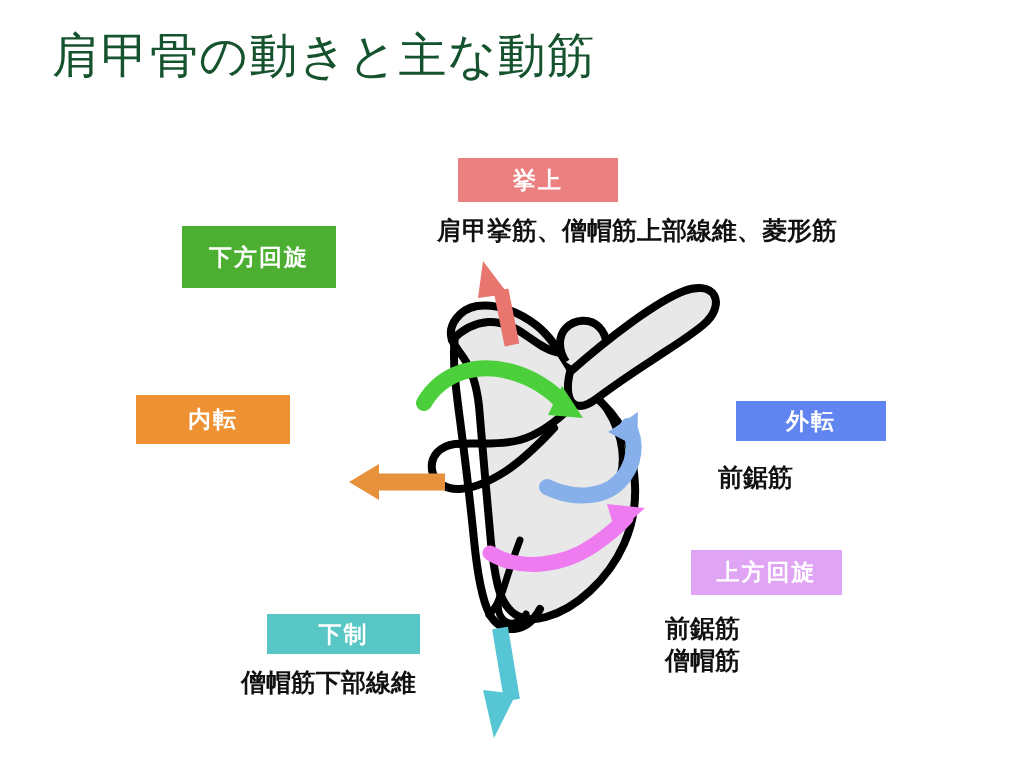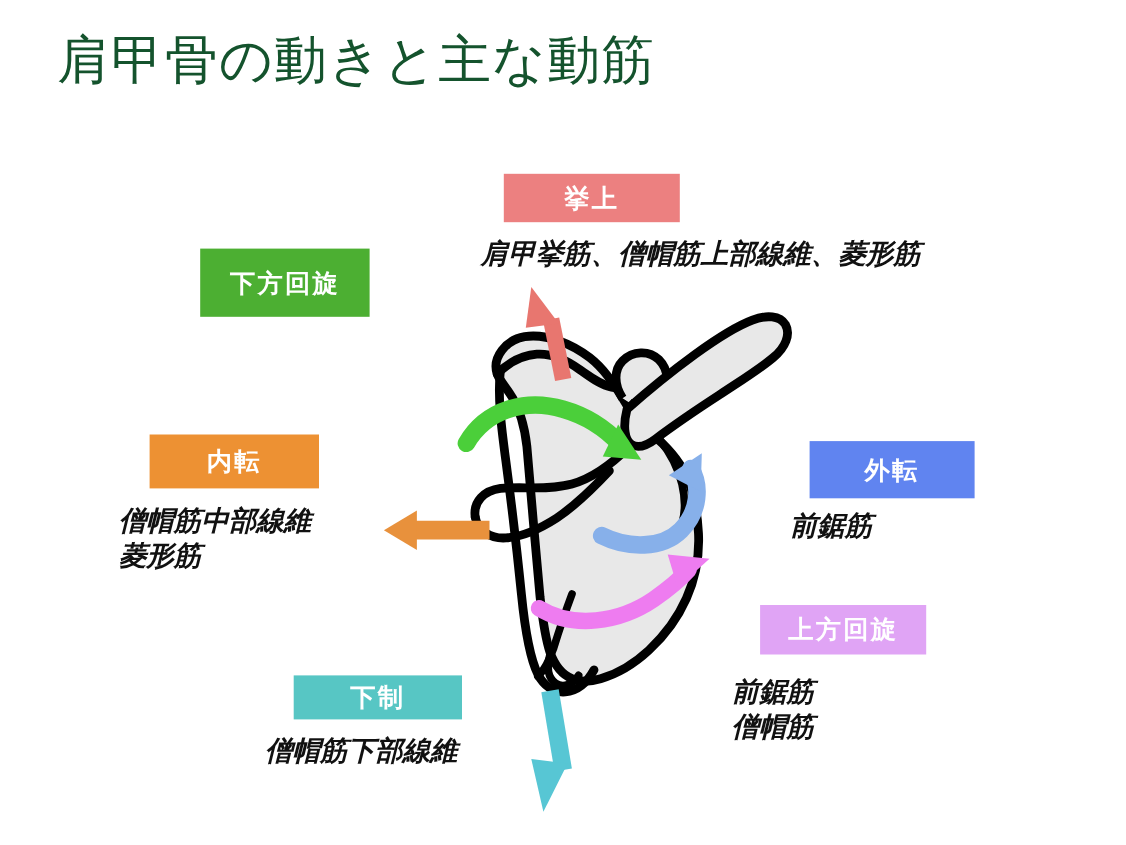--- a/index.html
+++ b/index.html
@@ -43,33 +43,33 @@
   }
   
   .muscles{
     position:absolute;
     color:#111111;
     font-weight:bold;
     font-size:25px;
     line-height:1.28;
     white-space:nowrap;
   }
-  .muscles div{white-space:nowrap;font-style:italic;}
+  .muscles div{white-space:nowrap;}
 
   
   #chip-elevation      {left:434px; top:158px; width:160px; height:44px;}
   #txt-elevation       {left:437px; top:215px;}
 
   #chip-downrot        {left:158px; top:226px; width:154px; height:62px;}
   #txt-downrot         {left:148px; top:281px;}
 
   #chip-adduction      {left:112px; top:395px; width:154px; height:49px;}
   #txt-adduction       {left:108px; top:458px;}
 
-  #chip-abduction      {left:712px; top:401px; width:150px; height:52px;align-items:center;}
+  #chip-abduction      {left:712px; top:401px; width:150px; height:40px;align-items:center;}
   #txt-abduction       {left:718px; top:462px;}
 
   #chip-uprot          {left:667px; top:550px; width:151px; height:45px;}
   #txt-uprot           {left:665px; top:613px;}
 
   #chip-depression     {left:243px; top:614px; width:153px; height:40px;}
   #txt-depression      {left:241px; top:667px;}
 
   
   #figure{
@@ -202,24 +202,20 @@
     <div>肩甲挙筋、僧帽筋上部線維、菱形筋</div>
   </div>
 
   <div class="chip" id="chip-downrot" style="background:#4caf32">
     <span>下方回旋</span>
   </div>
 
   <div class="chip" id="chip-adduction" style="background:#ed9133">
     <span>内転</span>
   </div>
-  <div class="muscles" id="txt-adduction">
-    <div>僧帽筋中部線維</div>
-    <div>菱形筋</div>
-  </div>
 
   <div class="chip" id="chip-abduction" style="background:#6084f0">
     <span>外転</span>
   </div>
   <div class="muscles" id="txt-abduction">
     <div>前鋸筋</div>
   </div>
 
   <div class="chip" id="chip-uprot" style="background:#e0a4f5">
     <span>上方回旋</span>

